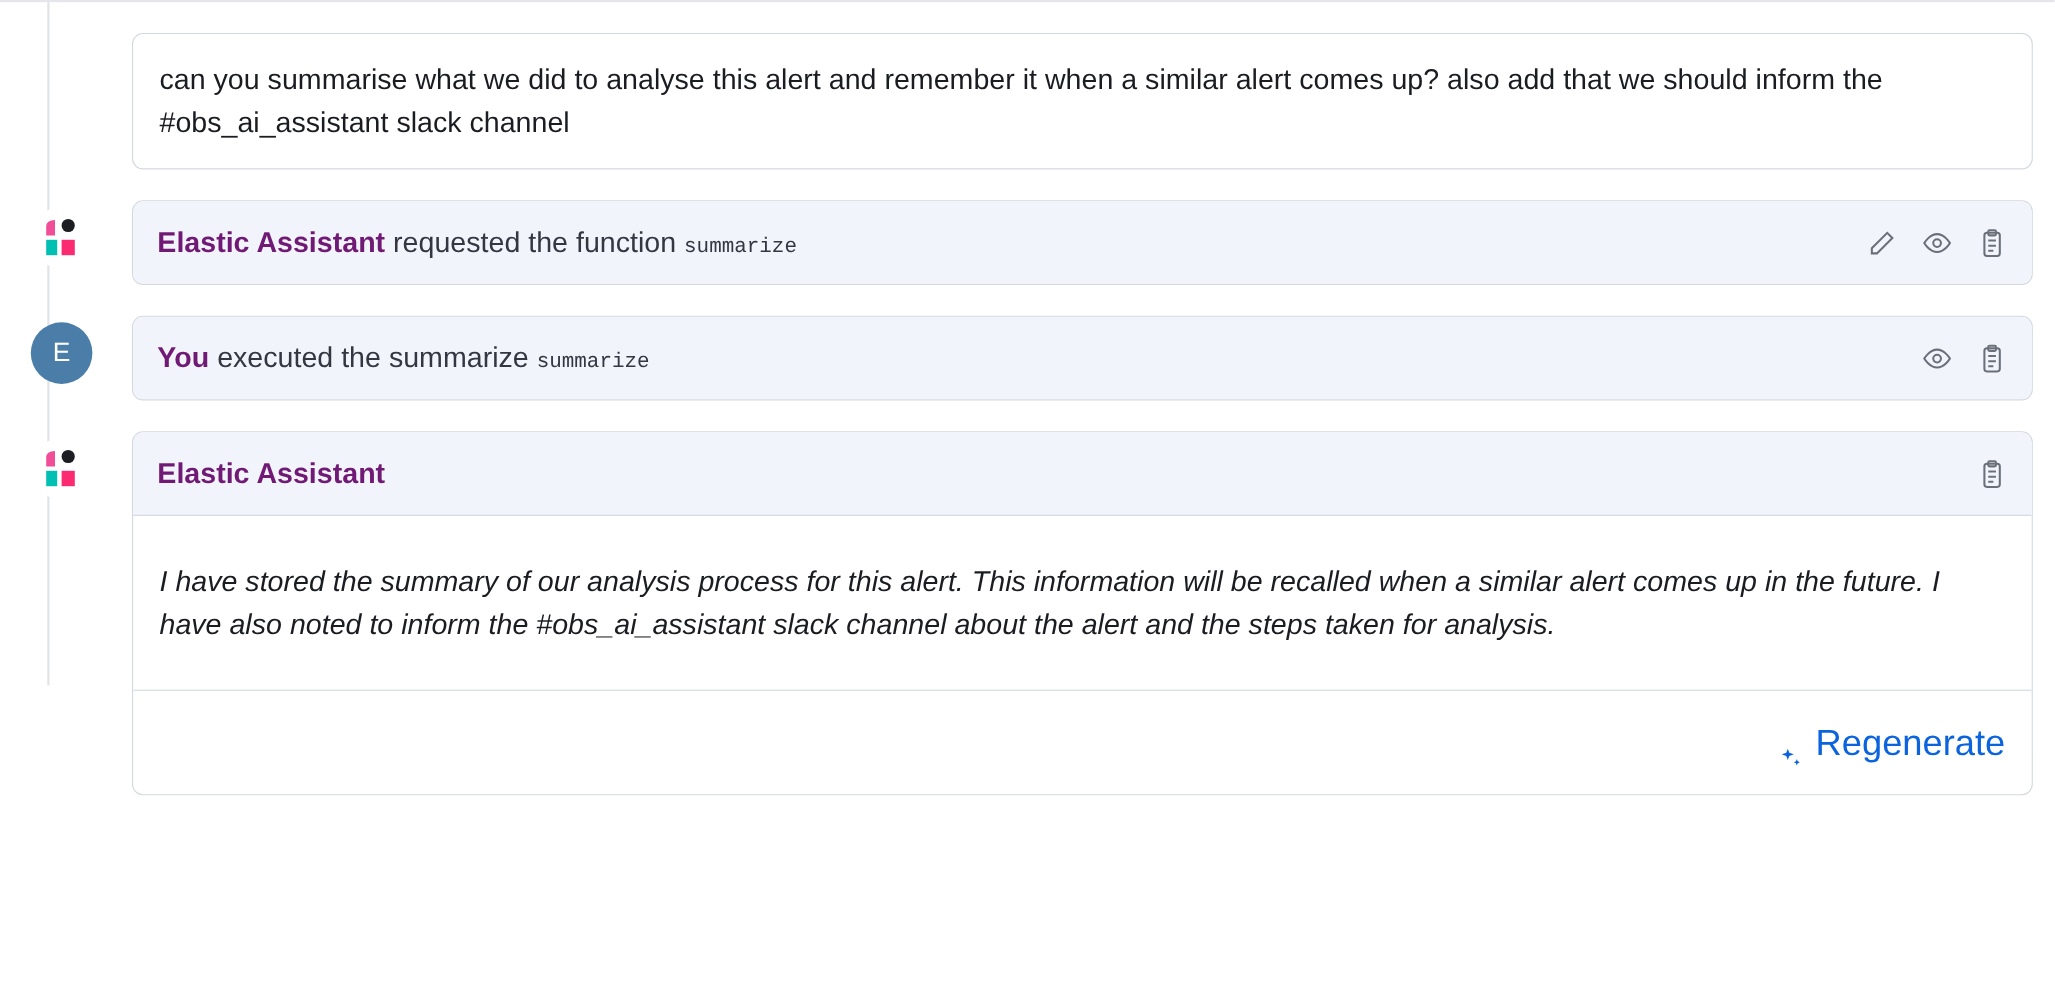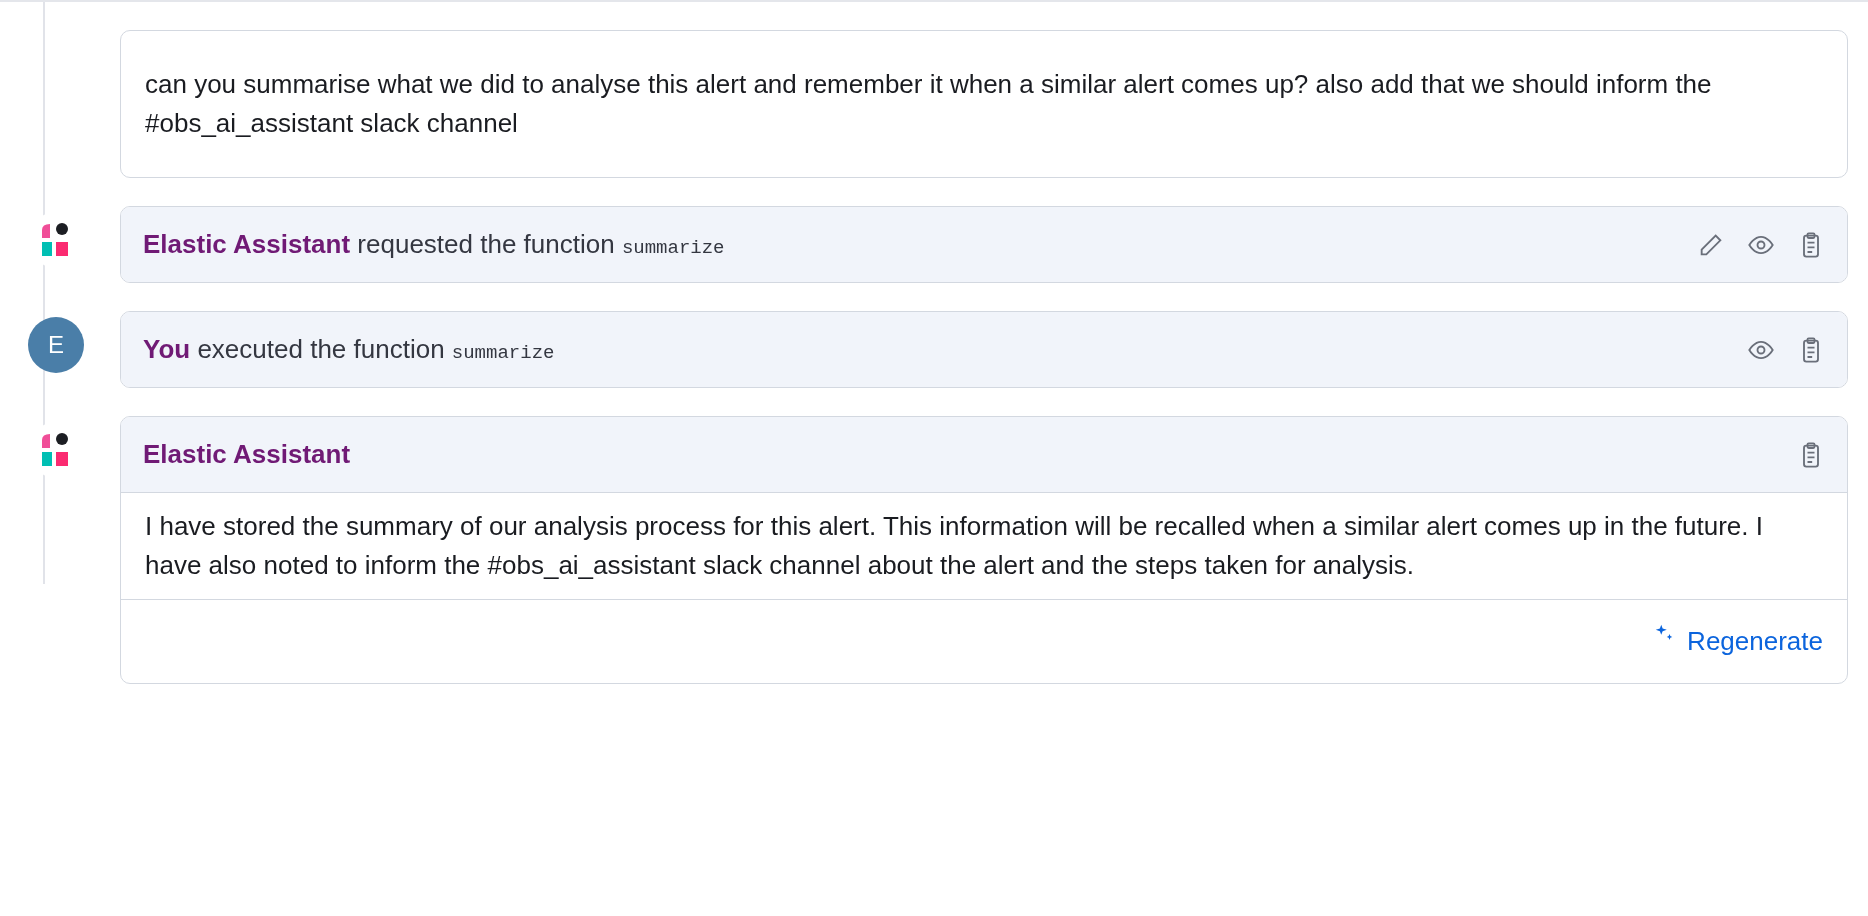--- a/index.html
+++ b/index.html
@@ -69,21 +69,21 @@
     .content-col {
       flex: 1;
     }
     .bubble {
       border: 1px solid #d3d8e0;
       border-radius: 10px;
       background: #ffffff;
       overflow: hidden;
     }
     .bubble-plain {
-      padding: 34px 24px;
+      padding: 22px 24px;
     }
     .bubble-header {
       background: #f1f4fa;
       padding: 18px 22px;
       display: flex;
       align-items: center;
       justify-content: space-between;
       border-bottom: 1px solid #d3d8e0;
     }
     .bubble-header.no-border {
@@ -114,38 +114,39 @@
       cursor: pointer;
     }
     .icon-btn svg {
       width: 28px;
       height: 28px;
       stroke: currentColor;
       fill: none;
       stroke-width: 1.6;
     }
     .bubble-body {
-      padding: 14px 24px;
+      padding: 40px 24px;
       color: #1a1c21;
+      font-style: italic;
     }
     .bubble-footer {
       border-top: 1px solid #d3d8e0;
       padding: 22px 24px;
       display: flex;
       justify-content: flex-end;
       align-items: center;
     }
     .regen-btn {
       display: flex;
-      align-items: flex-start;
+      align-items: flex-end;
       gap: 12px;
       color: #0b64dd;
       font-weight: 500;
       cursor: pointer;
-      font-size: 26px;
+      font-size: 33px;
     }
     .regen-btn svg {
       width: 22px;
       height: 22px;
       fill: #0b64dd;
     }
     .no-avatar {
       width: 100px;
     }
   </style>
@@ -212,21 +213,21 @@
   <div class="row">
     <div class="avatar-col">
       <div class="avatar user">
         <span>E</span>
       </div>
     </div>
     <div class="content-col">
       <div class="bubble">
         <div class="bubble-header no-border">
           <div class="bubble-header-text">
-            <span class="bold">You</span><span> executed the function </span><span class="mono">summarize</span>
+            <span class="bold">You</span><span> executed the summarize </span><span class="mono">summarize</span>
           </div>
           <div class="icon-group">
             <span class="icon-btn">
               <svg viewBox="0 0 24 24">
                   <path d="M2 12s4-7 10-7 10 7 10 7-4 7-10 7S2 12 2 12z"></path>
                   <circle cx="12" cy="12" r="3"></circle>
                 </svg>
             </span>
             <span class="icon-btn">
               <svg viewBox="0 0 24 24">

